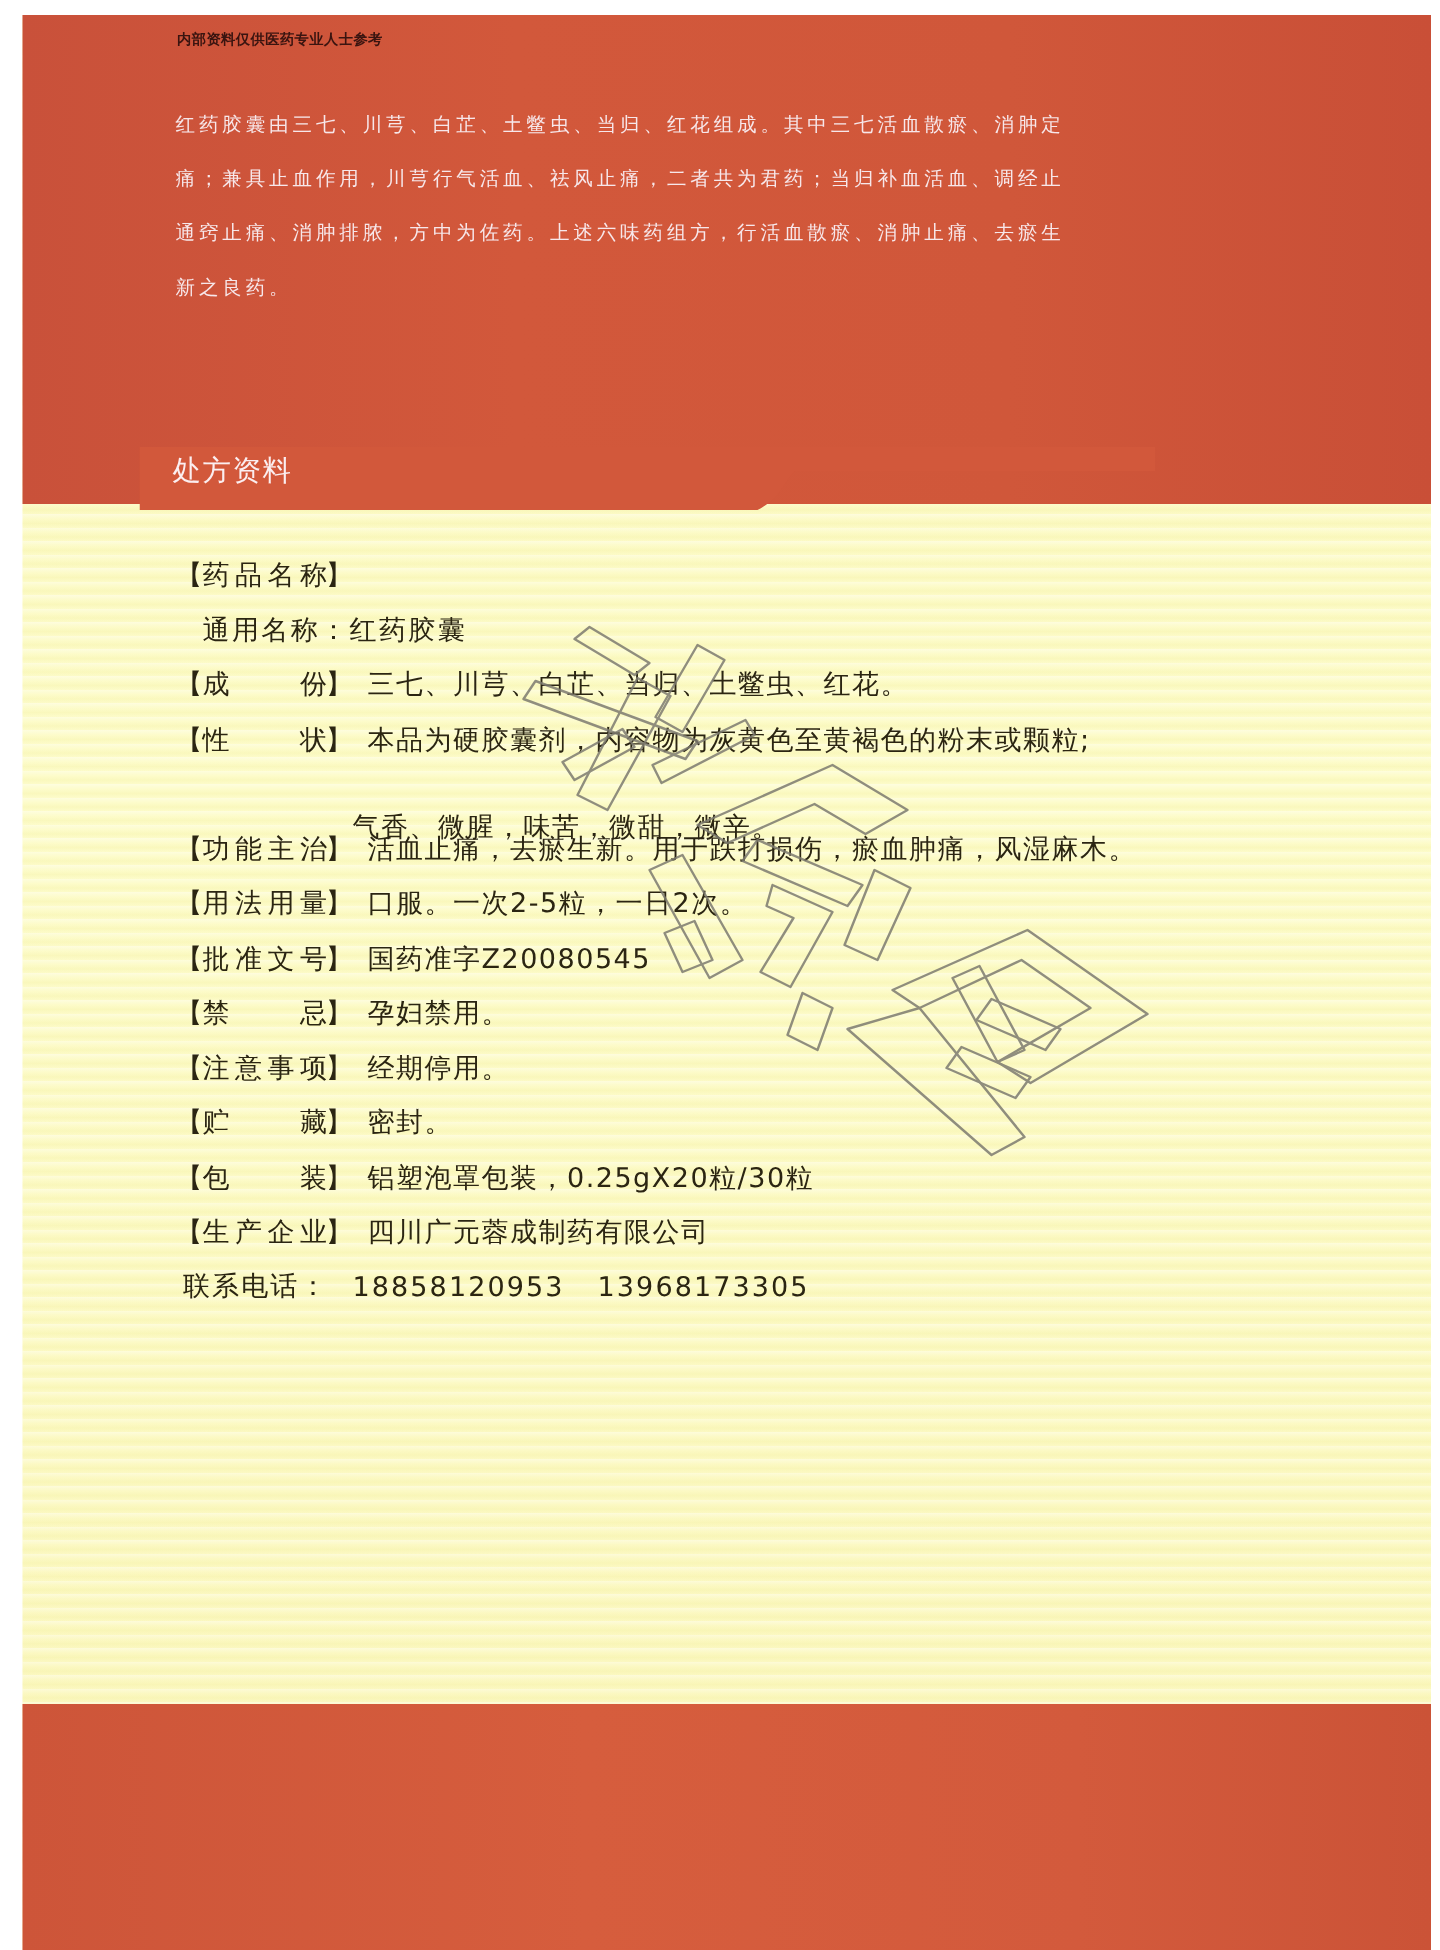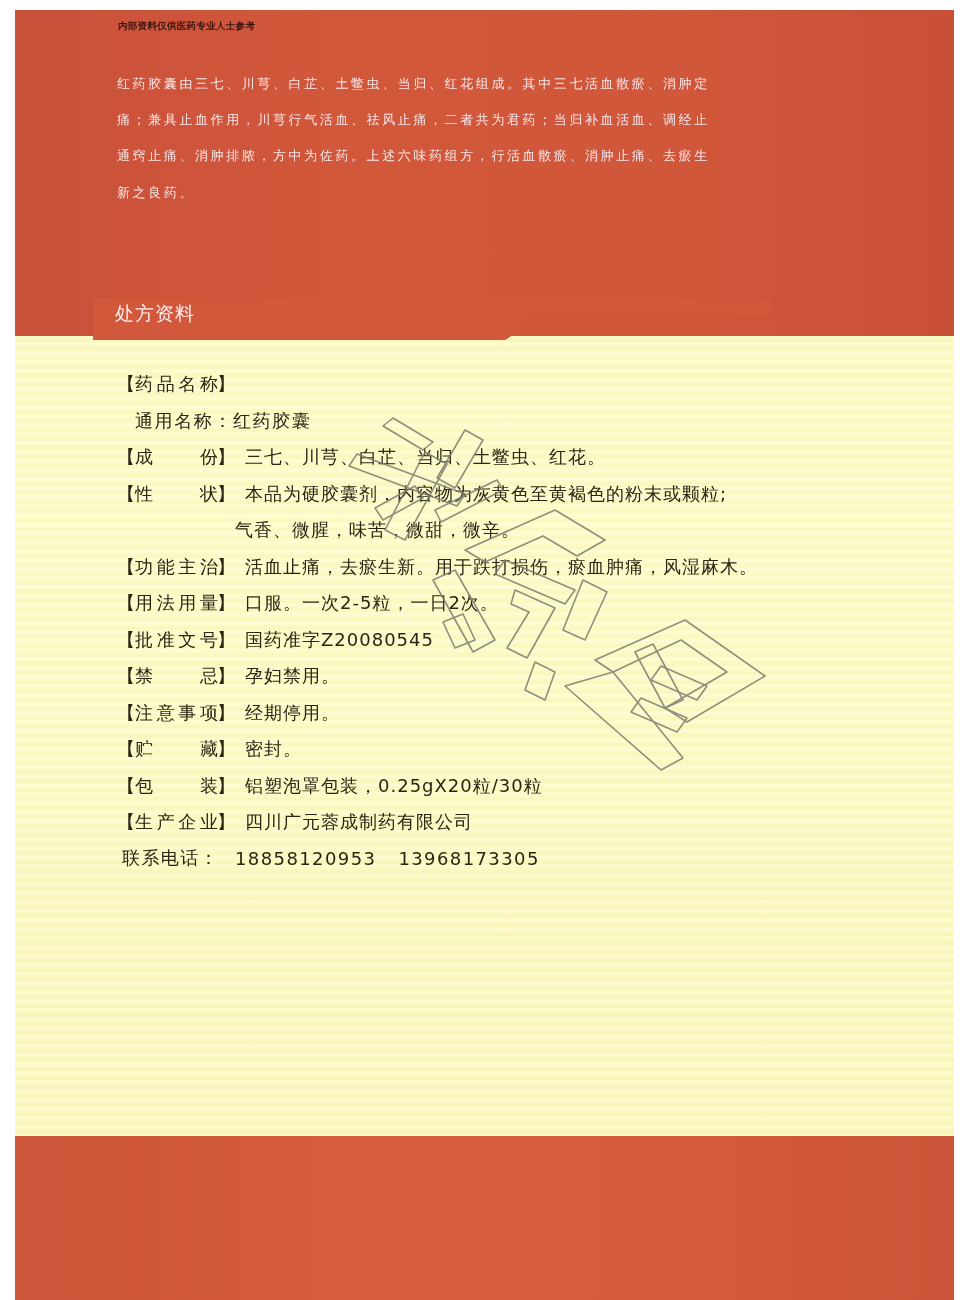--- a/index.html
+++ b/index.html
@@ -40,21 +40,21 @@
     }
 
     .spec { position: absolute; left: 102px; top: 356px; width: 820px; color: #2b2512; }
     .row { position: relative; height: 36.5px; font-size: 18px; line-height: 36.5px; white-space: nowrap; }
     .row .lbl { position: absolute; left: 0; top: 0; width: 118px; letter-spacing: 1px; }
     .row .lbl .open { position: absolute; left: 0; }
     .row .lbl .txt { position: absolute; left: 18px; width: 84px; display: flex; justify-content: space-between; }
     .row .lbl .close { position: absolute; left: 100px; }
     .row .val { position: absolute; left: 128px; top: 0; letter-spacing: 1px; }
     .row.sub .subtxt { position: absolute; left: 18px; letter-spacing: 1.6px; }
-    .row.cont .val { left: 118px; }
+    .row.cont .val { left: 118px; margin-top: 22px; }
     .row.contact .subtxt { position: absolute; left: 5px; letter-spacing: 1.4px; font-family: Liberation Mono, monospace; }
     .row.contact .phones { position: absolute; left: 118px; letter-spacing: 1.4px; }
     .row.contact .phones span { margin-right: 22px; }
 
     .watermark { position: absolute; left: 300px; top: 380px; width: 480px; height: 400px; pointer-events: none; }
   </style>
 </head>
 <body>
 
 <div class="page">

